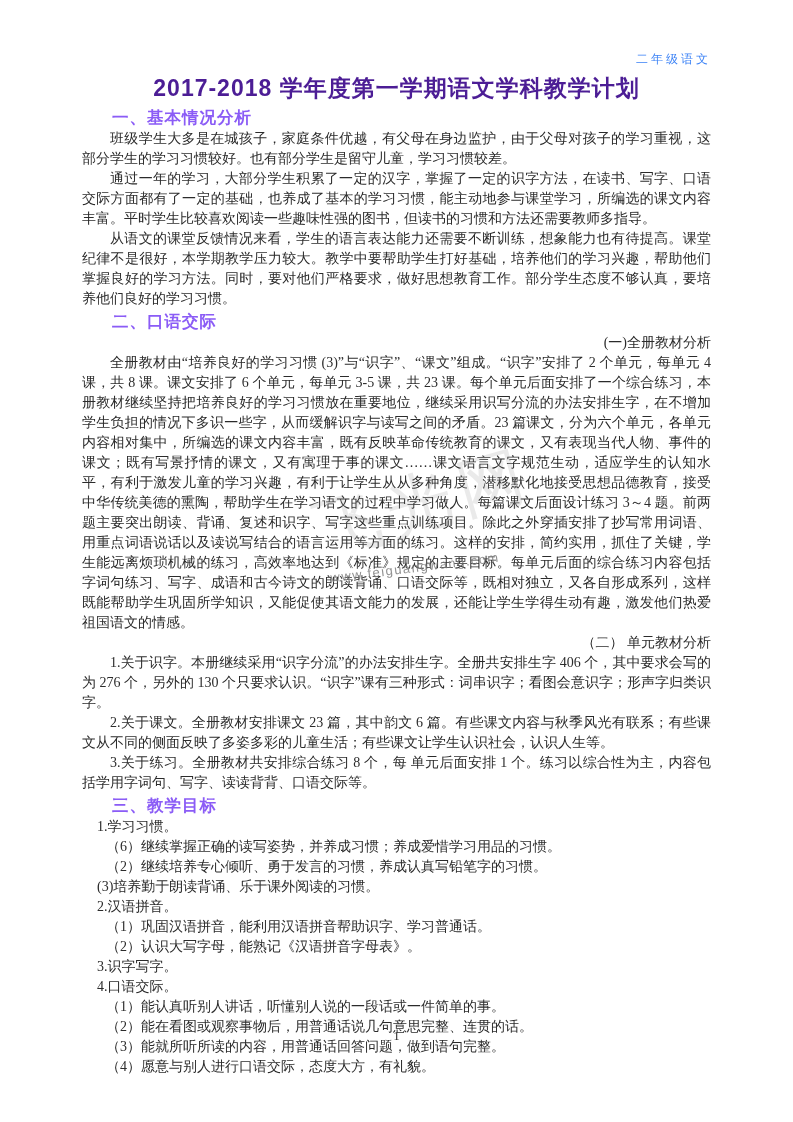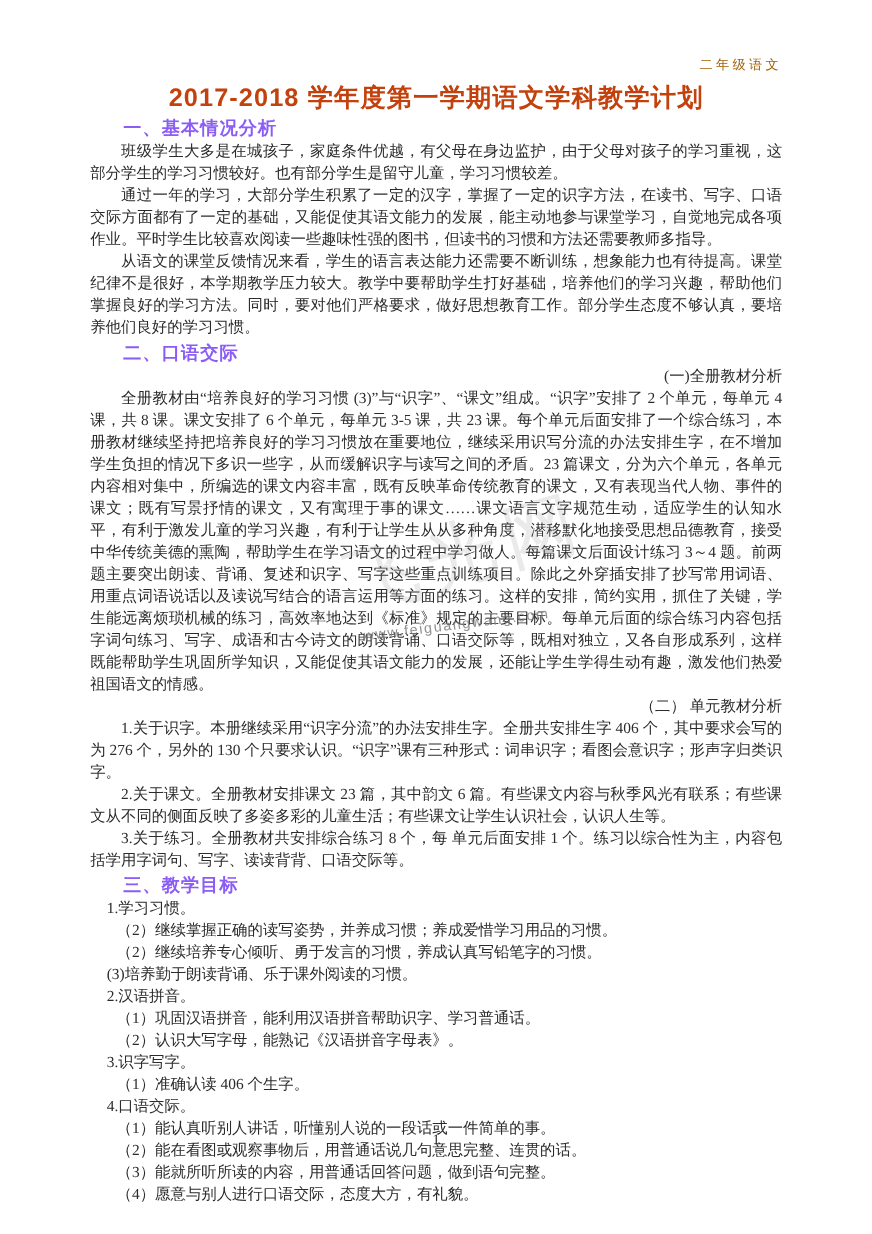--- a/index.html
+++ b/index.html
@@ -16,32 +16,32 @@
     line-height: 20px;
     color: #2b2b2b;
     overflow: hidden;
   }
   .header-row {
     text-align: right;
     height: 16px;
     line-height: 14px;
   }
   .header-course {
-    color: #a16207;
+    color: #3b82f6;
     font-size: 12px;
     letter-spacing: 3px;
   }
   .doc-title {
     margin: 7px 0 5px 0;
     text-align: center;
     font-family: "Liberation Sans", sans-serif;
     font-weight: bold;
     font-size: 23px;
     line-height: 27px;
-    color: #c2410c;
+    color: #4c1d95;
     letter-spacing: 1px;
   }
   .section-heading {
     margin: 2px 0 1px 0;
     font-family: "Liberation Sans", sans-serif;
     font-weight: bold;
     font-size: 16.5px;
     line-height: 21px;
     color: #8b5cf6;
     text-indent: 30px;
@@ -103,41 +103,40 @@
 <div class="page">
 
   <div class="header-row">
     <span class="header-course">二年级语文</span>
   </div>
 
   <h1 class="doc-title">2017-2018 学年度第一学期语文学科教学计划</h1>
 
   <h2 class="section-heading">一、基本情况分析</h2>
   <p class="para">班级学生大多是在城孩子，家庭条件优越，有父母在身边监护，由于父母对孩子的学习重视，这部分学生的学习习惯较好。也有部分学生是留守儿童，学习习惯较差。</p>
-  <p class="para">通过一年的学习，大部分学生积累了一定的汉字，掌握了一定的识字方法，在读书、写字、口语交际方面都有了一定的基础，又能促使其语文能力的发展，能主动地参与课堂学习，自觉地完成各项作业。平时学生比较喜欢阅读一些趣味性强的图书，但读书的习惯和方法还需要教师多指导。</p>
+  <p class="para">通过一年的学习，大部分学生积累了一定的汉字，掌握了一定的识字方法，在读书、写字、口语交际方面都有了一定的基础，也养成了基本的学习习惯，能主动地参与课堂学习，所编选的课文内容丰富。平时学生比较喜欢阅读一些趣味性强的图书，但读书的习惯和方法还需要教师多指导。</p>
   <p class="para">从语文的课堂反馈情况来看，学生的语言表达能力还需要不断训练，想象能力也有待提高。课堂纪律不是很好，本学期教学压力较大。教学中要帮助学生打好基础，培养他们的学习兴趣，帮助他们掌握良好的学习方法。同时，要对他们严格要求，做好思想教育工作。部分学生态度不够认真，要培养他们良好的学习习惯。</p>
 
   <h2 class="section-heading">二、口语交际</h2>
   <p class="sub-heading">(一)全册教材分析</p>
   <p class="para">全册教材由“培养良好的学习习惯 (3)”与“识字”、“课文”组成。“识字”安排了 2 个单元，每单元 4 课，共 8 课。课文安排了 6 个单元，每单元 3-5 课，共 23 课。每个单元后面安排了一个综合练习，本册教材继续坚持把培养良好的学习习惯放在重要地位，继续采用识写分流的办法安排生字，在不增加学生负担的情况下多识一些字，从而缓解识字与读写之间的矛盾。23 篇课文，分为六个单元，各单元内容相对集中，所编选的课文内容丰富，既有反映革命传统教育的课文，又有表现当代人物、事件的课文；既有写景抒情的课文，又有寓理于事的课文……课文语言文字规范生动，适应学生的认知水平，有利于激发儿童的学习兴趣，有利于让学生从从多种角度，潜移默化地接受思想品德教育，接受中华传统美德的熏陶，帮助学生在学习语文的过程中学习做人。每篇课文后面设计练习 3～4 题。前两题主要突出朗读、背诵、复述和识字、写字这些重点训练项目。除此之外穿插安排了抄写常用词语、用重点词语说话以及读说写结合的语言运用等方面的练习。这样的安排，简约实用，抓住了关键，学生能远离烦琐机械的练习，高效率地达到《标准》规定的主要目标。每单元后面的综合练习内容包括字词句练习、写字、成语和古今诗文的朗读背诵、口语交际等，既相对独立，又各自形成系列，这样既能帮助学生巩固所学知识，又能促使其语文能力的发展，还能让学生学得生动有趣，激发他们热爱祖国语文的情感。</p>
   <p class="sub-heading">（二） 单元教材分析</p>
   <p class="para">1.关于识字。本册继续采用“识字分流”的办法安排生字。全册共安排生字 406 个，其中要求会写的为 276 个，另外的 130 个只要求认识。“识字”课有三种形式：词串识字；看图会意识字；形声字归类识字。</p>
   <p class="para">2.关于课文。全册教材安排课文 23 篇，其中韵文 6 篇。有些课文内容与秋季风光有联系；有些课文从不同的侧面反映了多姿多彩的儿童生活；有些课文让学生认识社会，认识人生等。</p>
   <p class="para">3.关于练习。全册教材共安排综合练习 8 个，每 单元后面安排 1 个。练习以综合性为主，内容包括学用字词句、写字、读读背背、口语交际等。</p>
 
   <h2 class="section-heading">三、教学目标</h2>
   <div class="goal-line lvl1">1.学习习惯。</div>
-  <div class="goal-line lvl2">（2）继续掌握正确的读写姿势，并养成习惯；养成爱惜学习用品的习惯。</div>
+  <div class="goal-line lvl2">（6）继续掌握正确的读写姿势，并养成习惯；养成爱惜学习用品的习惯。</div>
   <div class="goal-line lvl2">（2）继续培养专心倾听、勇于发言的习惯，养成认真写铅笔字的习惯。</div>
   <div class="goal-line lvl1">(3)培养勤于朗读背诵、乐于课外阅读的习惯。</div>
   <div class="goal-line lvl1">2.汉语拼音。</div>
   <div class="goal-line lvl2">（1）巩固汉语拼音，能利用汉语拼音帮助识字、学习普通话。</div>
   <div class="goal-line lvl2">（2）认识大写字母，能熟记《汉语拼音字母表》。</div>
   <div class="goal-line lvl1">3.识字写字。</div>
-  <div class="goal-line lvl2">（1）准确认读 406 个生字。</div>
   <div class="goal-line lvl1">4.口语交际。</div>
   <div class="goal-line lvl2">（1）能认真听别人讲话，听懂别人说的一段话或一件简单的事。</div>
   <div class="goal-line lvl2">（2）能在看图或观察事物后，用普通话说几句意思完整、连贯的话。</div>
   <div class="goal-line lvl2">（3）能就所听所读的内容，用普通话回答问题，做到语句完整。</div>
   <div class="goal-line lvl2">（4）愿意与别人进行口语交际，态度大方，有礼貌。</div>
 
   <div class="watermark-site">飞光网</div>
   <div class="watermark-url">www.feiguangwang.com</div>
 
   <div class="page-number">1</div>

